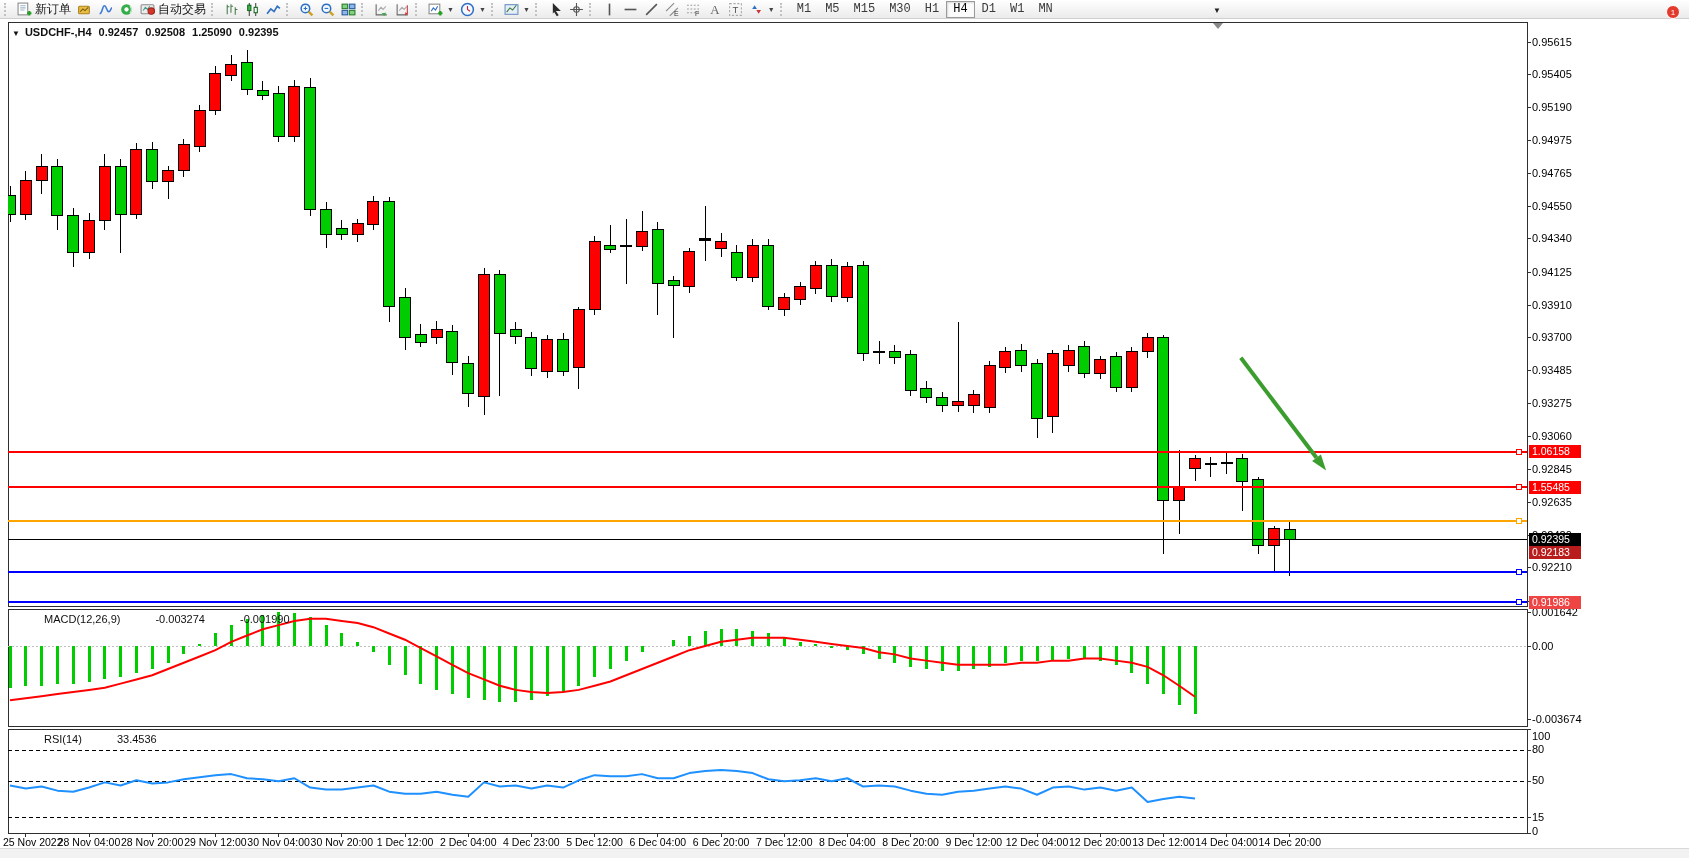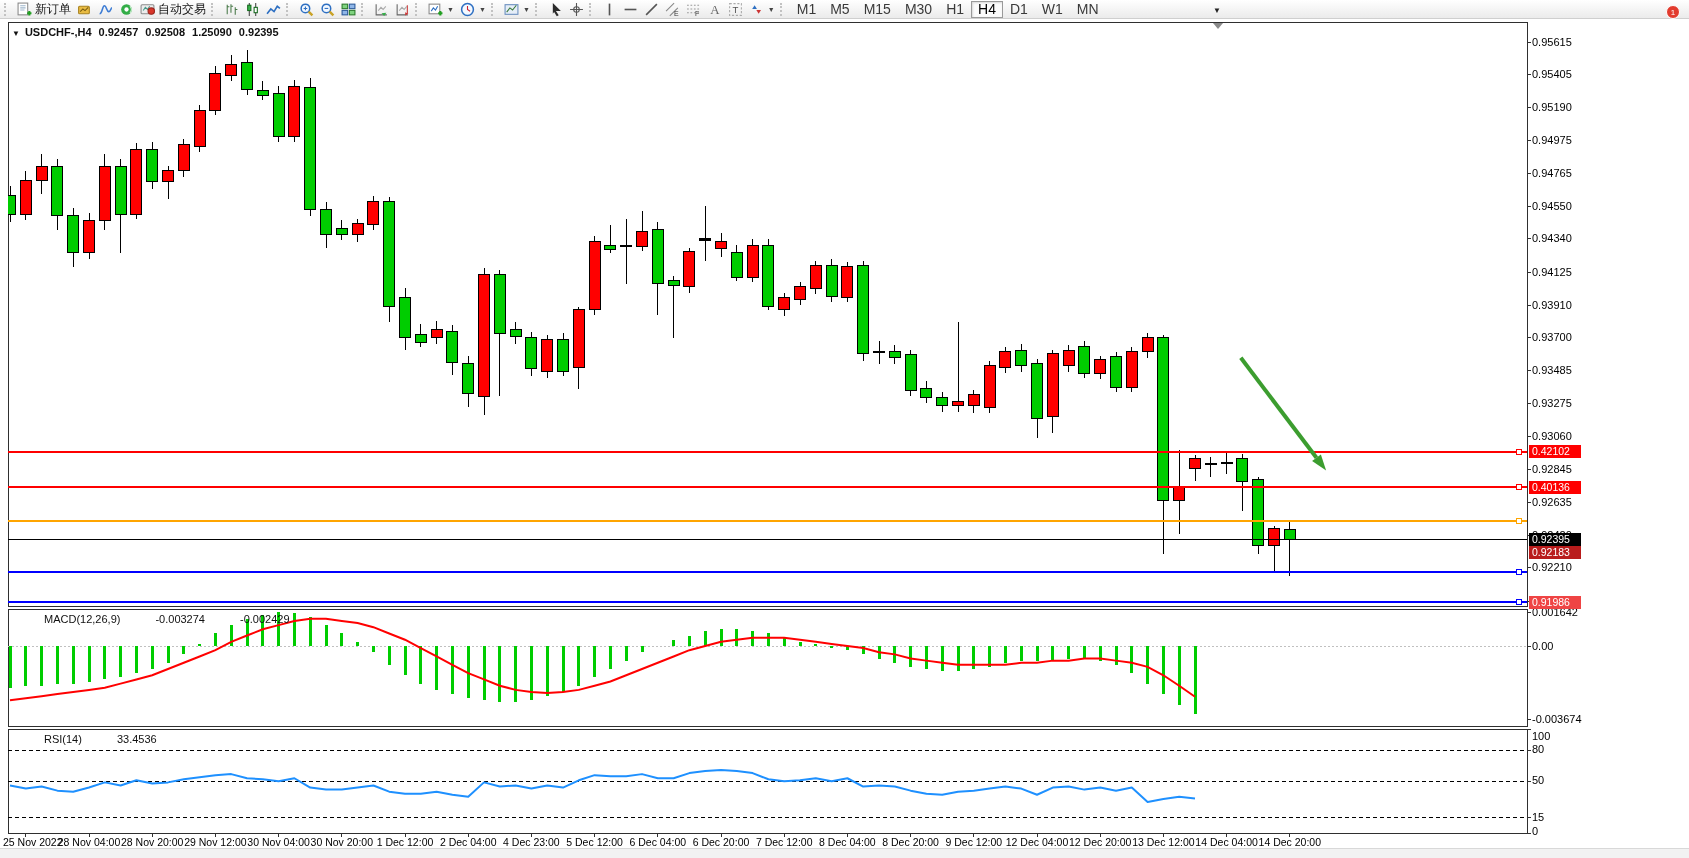--- a/index.html
+++ b/index.html
@@ -6,21 +6,21 @@
   body{width:1689px;height:858px;overflow:hidden;background:#fff;
        font-family:"Liberation Sans",sans-serif;position:relative;}
   #toolbar{position:absolute;left:0;top:0;width:1689px;height:19px;
     background:linear-gradient(#ffffff,#ebebeb);border-bottom:1px solid #cfcfcf;
     display:flex;align-items:center;box-sizing:border-box;padding:0 2px;z-index:30;}
   .grip{width:4px;height:13px;border-left:2px dotted #c2c2c2;margin:0 4px 0 2px;}
   .tbtn{display:flex;align-items:center;height:17px;padding:0 3px;gap:3px;cursor:default;}
   .tbtn svg{width:15px;height:15px;display:block;}
   .tbtn .lbl{font-size:12px;color:#151515;white-space:nowrap;}
   .dd{font-size:7px;color:#444;margin-left:1px;}
-  .tf{font-size:14px;color:#3a3a3a;padding:1px 6px;border:1px solid transparent;height:13px;line-height:13px;}
+  .tf{font-size:12px;color:#3a3a3a;padding:1px 6px;border:1px solid transparent;height:13px;line-height:13px;font-family:Liberation Mono, monospace;}
   .tf.active{background:#fbfbfb;border:1px solid #9a9a9a;color:#000;box-shadow:inset 1px 1px 2px #d8d8d8;}
   #tb-right{margin-left:auto;display:flex;align-items:center;gap:10px;padding-right:14px;}
   .iconwrap{position:relative;display:flex;}
   .badge{position:absolute;top:-4px;right:-7px;background:#e23b2e;color:#fff;border-radius:50%;
     width:12px;height:12px;font-size:8px;display:flex;align-items:center;justify-content:center;border:1px solid #fff;}
   #chartwin{position:absolute;left:0;top:19px;width:1507px;height:839px;}
   #cv{position:absolute;left:0;top:0;}
   #chartTitle{position:absolute;left:12px;top:7px;font-size:11px;font-weight:bold;color:#101010;z-index:10;}
   #chartTitle .tri{font-size:8px;margin-right:5px;}
   #chartTitle span.v{margin-right:7px;}
@@ -788,29 +788,29 @@
         <line x1="1289.8" y1="814" x2="1289.8" y2="818" stroke="#2f2f2f" shape-rendering="crispEdges"></line>
         <text x="1289.8" y="827" fill="#000" text-anchor="middle" font-family="Liberation Sans,sans-serif">14 Dec 20:00</text>
       </g>
     </svg>
 
   <div id="chartTitle">
     <span class="tri">▼</span><span class="v">USDCHF-,H4</span><span class="v">0.92457</span><span class="v">0.92508</span><span class="v">1.25090</span><span class="v">0.92395</span>
   </div>
 
   <div class="paneHeader" id="macdHeader" style="top:594px">
-    <span>MACD(12,26,9)</span><span>-0.003274</span><span>-0.002429</span>
+    <span>MACD(12,26,9)</span><span>-0.003274</span><span>-0.001990</span>
   </div>
 
   <div class="paneHeader" id="rsiHeader" style="top:714px">
     <span>RSI(14)</span><span>33.4536</span>
   </div>
 
   <div id="flags">
-      <div class="flag" style="top: 426.485px; background: rgb(255, 0, 0);">0.42102</div>
-      <div class="flag" style="top: 461.693px; background: rgb(255, 0, 0);">0.40136</div>
+      <div class="flag" style="top: 426.485px; background: rgb(255, 0, 0);">1.06158</div>
+      <div class="flag" style="top: 461.693px; background: rgb(255, 0, 0);">1.55485</div>
       <div class="flag" style="top: 525px; background: #ec4899;">0.92510</div>
       <div class="flag" style="top: 527px; background: #b91c1c;">0.92183</div>
       <div class="flag" style="top: 576.89px; background: #ef4444;">0.91986</div>
       <div class="flag" style="top: 513.732px; background: rgb(0, 0, 0);">0.92395</div>
     </div>
   <div id="bottomStrip"></div>
 </div>
 
 </body></html>

